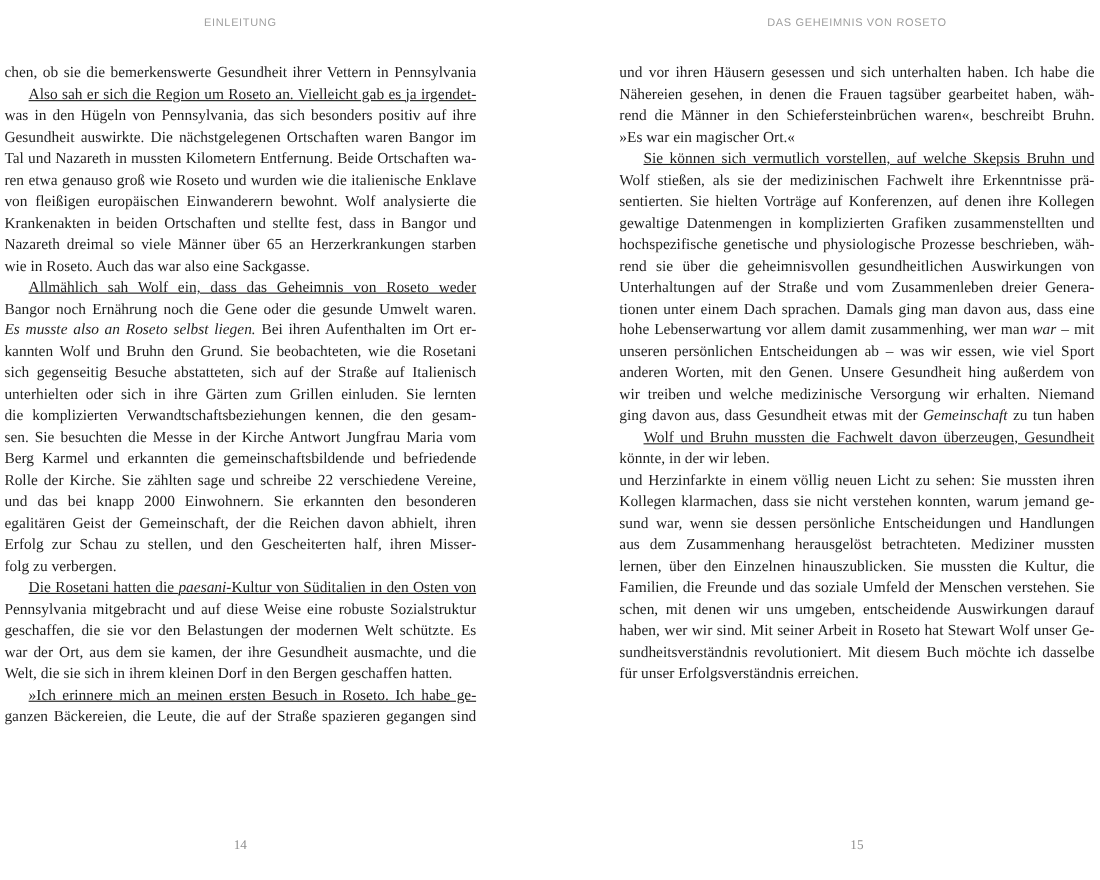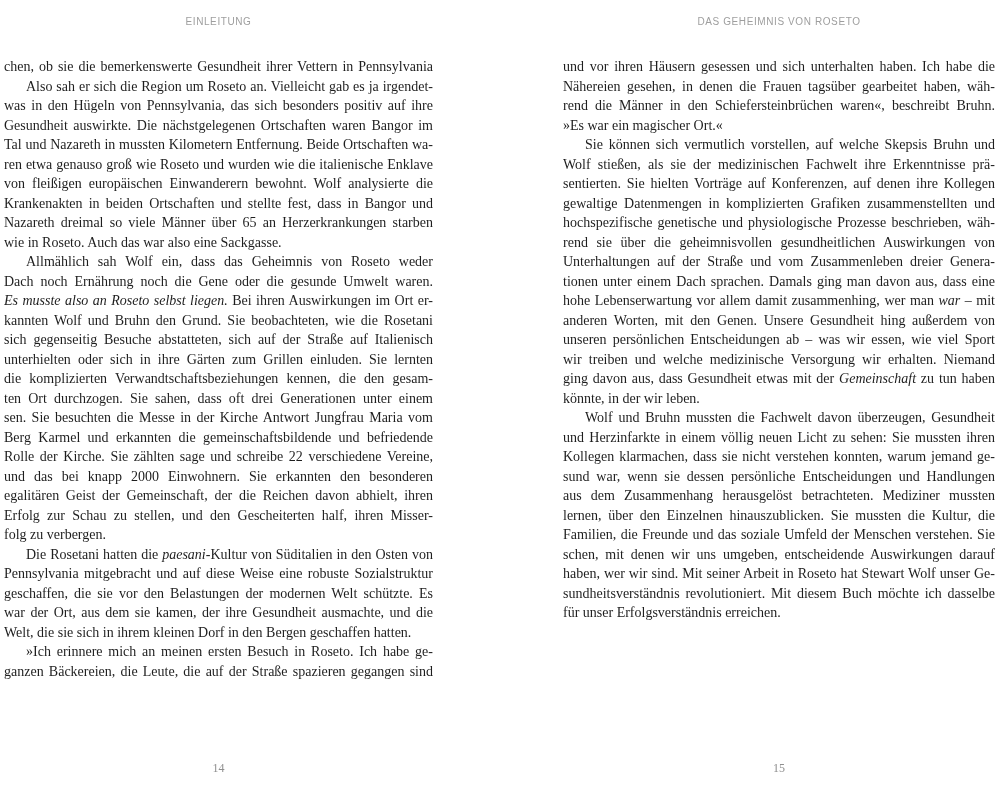--- a/index.html
+++ b/index.html
@@ -36,21 +36,21 @@
   .text-block.left  { left: 4px;   width: 429px; }
   .text-block.right { left: 563px; width: 432px; }
   .line {
     height: 19.5px;
     line-height: 19.5px;
     text-align: justify;
     text-align-last: justify;
     overflow: hidden;
     white-space: normal;
   }
-  .line.indent { text-indent: 22px; }
+  .line.indent { text-indent: 22px; text-decoration: underline; }
   .line.last {
     text-align: left;
     text-align-last: auto;
   }
   .line em { font-style: italic; }
   .page-number {
     position: absolute;
     top: 761px;
     font-family: "Liberation Serif", serif;
     font-size: 12px;
@@ -74,27 +74,26 @@
       <div class="line indent" style=""><span>Also sah er sich die Region um Roseto an. Vielleicht gab es ja irgendet-</span></div>
       <div class="line" style=""><span>was in den Hügeln von Pennsylvania, das sich besonders positiv auf ihre</span></div>
       <div class="line" style=""><span>Gesundheit auswirkte. Die nächstgelegenen Ortschaften waren Bangor im</span></div>
       <div class="line" style=""><span>Tal und Nazareth in mussten Kilometern Entfernung. Beide Ortschaften wa-</span></div>
       <div class="line" style=""><span>ren etwa genauso groß wie Roseto und wurden wie die italienische Enklave</span></div>
       <div class="line" style=""><span>von fleißigen europäischen Einwanderern bewohnt. Wolf analysierte die</span></div>
       <div class="line" style=""><span>Krankenakten in beiden Ortschaften und stellte fest, dass in Bangor und</span></div>
       <div class="line" style=""><span>Nazareth dreimal so viele Männer über 65 an Herzerkrankungen starben</span></div>
       <div class="line last" style=""><span>wie in Roseto. Auch das war also eine Sackgasse.</span></div>
       <div class="line indent" style=""><span>Allmählich sah Wolf ein, dass das Geheimnis von Roseto weder</span></div>
-      <div class="line" style=""><span>Dach noch Ernährung noch die Gene oder die gesunde Umwelt waren.</span></div>
-      <div class="line" style=""><em>Es musste also an Roseto selbst liegen.</em><span> Bei ihren Auswirkungen im Ort er-</span></div>
+      <div class="line" style=""><span>Bangor noch Ernährung noch die Gene oder die gesunde Umwelt waren.</span></div>
+      <div class="line" style=""><em>Es musste also an Roseto selbst liegen.</em><span> Bei ihren Aufenthalten im Ort er-</span></div>
       <div class="line" style=""><span>kannten Wolf und Bruhn den Grund. Sie beobachteten, wie die Rosetani</span></div>
       <div class="line" style=""><span>sich gegenseitig Besuche abstatteten, sich auf der Straße auf Italienisch</span></div>
       <div class="line" style=""><span>unterhielten oder sich in ihre Gärten zum Grillen einluden. Sie lernten</span></div>
       <div class="line" style=""><span>die komplizierten Verwandtschaftsbeziehungen kennen, die den gesam-</span></div>
-      <div class="line" style=""><span>ten Ort durchzogen. Sie sahen, dass oft drei Generationen unter einem</span></div>
       <div class="line" style=""><span>sen. Sie besuchten die Messe in der Kirche Antwort Jungfrau Maria vom</span></div>
       <div class="line" style=""><span>Berg Karmel und erkannten die gemeinschaftsbildende und befriedende</span></div>
       <div class="line" style=""><span>Rolle der Kirche. Sie zählten sage und schreibe 22 verschiedene Vereine,</span></div>
       <div class="line" style=""><span>und das bei knapp 2000 Einwohnern. Sie erkannten den besonderen</span></div>
       <div class="line" style=""><span>egalitären Geist der Gemeinschaft, der die Reichen davon abhielt, ihren</span></div>
       <div class="line" style=""><span>Erfolg zur Schau zu stellen, und den Gescheiterten half, ihren Misser-</span></div>
       <div class="line last" style=""><span>folg zu verbergen.</span></div>
       <div class="line indent" style=""><span>Die Rosetani hatten die </span><em>paesani</em><span>-Kultur von Süditalien in den Osten von</span></div>
       <div class="line" style=""><span>Pennsylvania mitgebracht und auf diese Weise eine robuste Sozialstruktur</span></div>
       <div class="line" style=""><span>geschaffen, die sie vor den Belastungen der modernen Welt schützte. Es</span></div>
@@ -111,26 +110,26 @@
       <div class="line last" style=""><span>»Es war ein magischer Ort.«</span></div>
       <div class="line indent" style=""><span>Sie können sich vermutlich vorstellen, auf welche Skepsis Bruhn und</span></div>
       <div class="line" style=""><span>Wolf stießen, als sie der medizinischen Fachwelt ihre Erkenntnisse prä-</span></div>
       <div class="line" style=""><span>sentierten. Sie hielten Vorträge auf Konferenzen, auf denen ihre Kollegen</span></div>
       <div class="line" style=""><span>gewaltige Datenmengen in komplizierten Grafiken zusammenstellten und</span></div>
       <div class="line" style=""><span>hochspezifische genetische und physiologische Prozesse beschrieben, wäh-</span></div>
       <div class="line" style=""><span>rend sie über die geheimnisvollen gesundheitlichen Auswirkungen von</span></div>
       <div class="line" style=""><span>Unterhaltungen auf der Straße und vom Zusammenleben dreier Genera-</span></div>
       <div class="line" style=""><span>tionen unter einem Dach sprachen. Damals ging man davon aus, dass eine</span></div>
       <div class="line" style=""><span>hohe Lebenserwartung vor allem damit zusammenhing, wer man </span><em>war</em><span> – mit</span></div>
+      <div class="line" style=""><span>unseren persönlichen Entscheidungen ab – was wir essen, wie viel Sport</span></div>
       <div class="line" style=""><span>anderen Worten, mit den Genen. Unsere Gesundheit hing außerdem von</span></div>
-      <div class="line" style=""><span>unseren persönlichen Entscheidungen ab – was wir essen, wie viel Sport</span></div>
       <div class="line" style=""><span>wir treiben und welche medizinische Versorgung wir erhalten. Niemand</span></div>
       <div class="line" style=""><span>ging davon aus, dass Gesundheit etwas mit der </span><em>Gemeinschaft</em><span> zu tun haben</span></div>
+      <div class="line indent" style=""><span>Wolf und Bruhn mussten die Fachwelt davon überzeugen, Gesundheit</span></div>
       <div class="line last" style=""><span>könnte, in der wir leben.</span></div>
-      <div class="line indent" style=""><span>Wolf und Bruhn mussten die Fachwelt davon überzeugen, Gesundheit</span></div>
       <div class="line" style=""><span>und Herzinfarkte in einem völlig neuen Licht zu sehen: Sie mussten ihren</span></div>
       <div class="line" style=""><span>Kollegen klarmachen, dass sie nicht verstehen konnten, warum jemand ge-</span></div>
       <div class="line" style=""><span>sund war, wenn sie dessen persönliche Entscheidungen und Handlungen</span></div>
       <div class="line" style=""><span>aus dem Zusammenhang herausgelöst betrachteten. Mediziner mussten</span></div>
       <div class="line" style=""><span>lernen, über den Einzelnen hinauszublicken. Sie mussten die Kultur, die</span></div>
       <div class="line" style=""><span>Familien, die Freunde und das soziale Umfeld der Menschen verstehen. Sie</span></div>
       <div class="line" style=""><span>schen, mit denen wir uns umgeben, entscheidende Auswirkungen darauf</span></div>
       <div class="line" style=""><span>haben, wer wir sind. Mit seiner Arbeit in Roseto hat Stewart Wolf unser Ge-</span></div>
       <div class="line" style=""><span>sundheitsverständnis revolutioniert. Mit diesem Buch möchte ich dasselbe</span></div>
       <div class="line last" style=""><span>für unser Erfolgsverständnis erreichen.</span></div>

